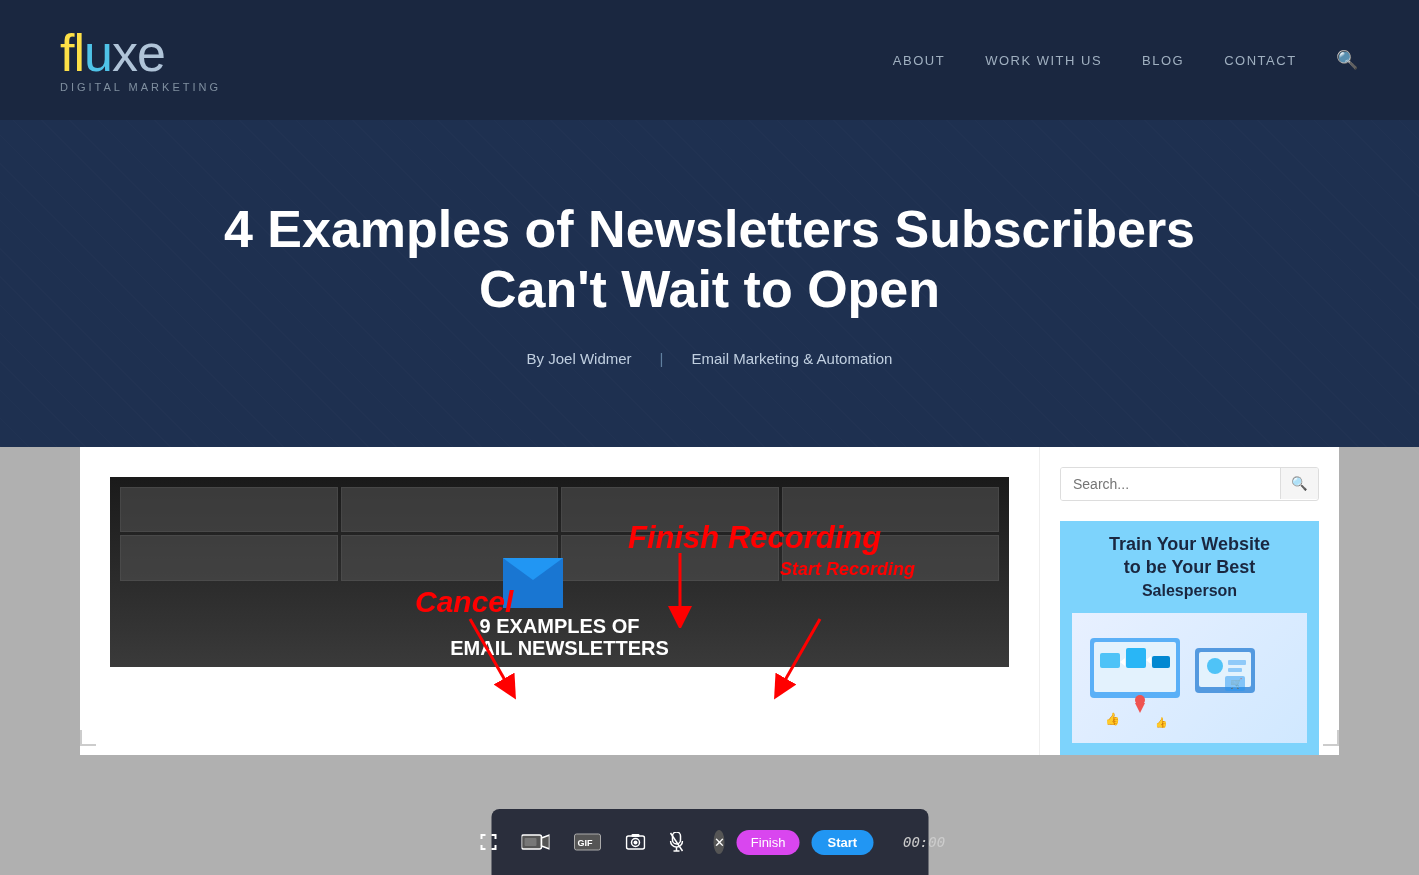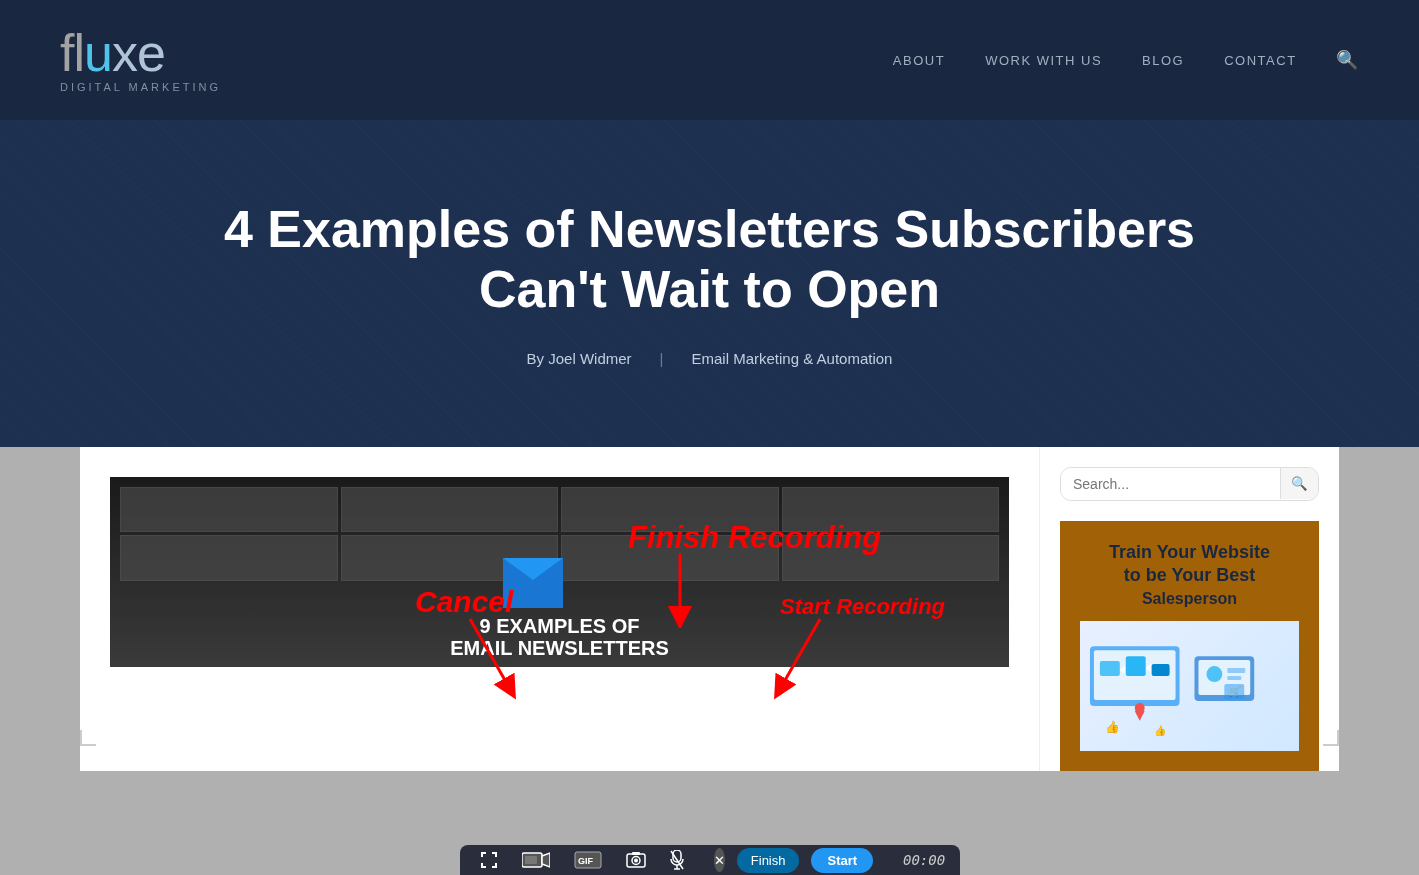--- a/index.html
+++ b/index.html
@@ -159,26 +159,26 @@
     }
 
     
     .recording-toolbar {
       position: fixed;
       bottom: 0;
       left: 50%;
       transform: translateX(-50%);
       background: rgba(30, 35, 50, 0.92);
       border-radius: 8px 8px 0 0;
-      padding: 1px 20px;
+      padding: 19px 20px;
       display: flex;
       align-items: center;
       gap: 12px;
       z-index: 200;
-      width: 500px;
+      width: 437px;
       justify-content: center;
     }
     .toolbar-btn {
       background: transparent;
       border: none;
       color: #fff;
       cursor: pointer;
       font-size: 18px;
       padding: 4px 6px;
       border-radius: 4px;
@@ -198,21 +198,21 @@
       border-radius: 50%;
       width: 24px;
       height: 24px;
       cursor: pointer;
       font-size: 13px;
       display: flex;
       align-items: center;
       justify-content: center;
     }
     .toolbar-finish-btn {
-      background: #0369a1;
+      background: #d946ef;
       border: none;
       color: #fff;
       padding: 5px 14px;
       border-radius: 14px;
       cursor: pointer;
       font-size: 13px;
     }
     .toolbar-start-btn {
       background: #2196f3;
       border: none;
@@ -230,21 +230,21 @@
       min-width: 60px;
       text-align: right;
       font-style: italic;
     }
 
     
     .sidebar-search {
       display: flex;
       align-items: center;
       border: 1px solid #ddd;
-      border-radius: 11px;
+      border-radius: 3px;
       overflow: hidden;
       margin-bottom: 20px;
     }
     .sidebar-search input {
       flex: 1;
       border: none;
       padding: 8px 12px;
       font-size: 14px;
       color: #888;
       outline: none;
@@ -253,22 +253,22 @@
       background: #f5f5f5;
       border: none;
       border-left: 1px solid #ddd;
       padding: 8px 10px;
       cursor: pointer;
       color: #888;
     }
 
     
     .sidebar-promo {
-      background: #a16207;
-      padding: 20px;
+      background: #7dd3fc;
+      padding: 12px;
       text-align: center;
     }
     .sidebar-promo-title {
       font-size: 18px;
       font-weight: 900;
       color: #1a2740;
       line-height: 1.3;
       margin-bottom: 10px;
     }
     .sidebar-promo-image {
@@ -280,21 +280,21 @@
       justify-content: center;
       overflow: hidden;
     }
   </style>
 </head>
 <body>
 
 <header class="header">
   <div class="logo-area">
     <div class="logo-text">
-      <span style="color:#a3a3a3">fl</span><span style="color:#4fc3e8">u</span><span style="color:#b0c4d8">xe</span>
+      <span style="color:#fde047">fl</span><span style="color:#4fc3e8">u</span><span style="color:#b0c4d8">xe</span>
     </div>
     <div class="logo-subtitle">DIGITAL MARKETING</div>
   </div>
   <nav class="nav">
     <span class="nav-item">ABOUT</span>
     <span class="nav-item">WORK WITH US</span>
     <span class="nav-item">BLOG</span>
     <span class="nav-item">CONTACT</span>
     <span class="search-icon-nav">🔍</span>
   </nav>
@@ -406,21 +406,21 @@
 
   <svg style="position:absolute;top:614px;left:440px;pointer-events:none;" width="100" height="90">
     <defs>
       <marker id="arrowhead2" markerWidth="8" markerHeight="8" refX="4" refY="4" orient="auto">
         <polygon points="0 0, 8 4, 0 8" fill="#ff0000"></polygon>
       </marker>
     </defs>
     <line x1="30" y1="5" x2="70" y2="75" stroke="#ff0000" stroke-width="3" marker-end="url(#arrowhead2)"></line>
   </svg>
 
-  <div class="annotation-label" style="top:594px;left:780px;font-size:22px;">Start Recording</div>
+  <div class="annotation-label" style="top:559px;left:780px;font-size:18px;">Start Recording</div>
 
   <svg style="position:absolute;top:614px;left:760px;pointer-events:none;" width="100" height="90">
     <defs>
       <marker id="arrowhead3" markerWidth="8" markerHeight="8" refX="4" refY="4" orient="auto">
         <polygon points="0 0, 8 4, 0 8" fill="#ff0000"></polygon>
       </marker>
     </defs>
     <line x1="60" y1="5" x2="20" y2="75" stroke="#ff0000" stroke-width="3" marker-end="url(#arrowhead3)"></line>
   </svg>
 </div>

